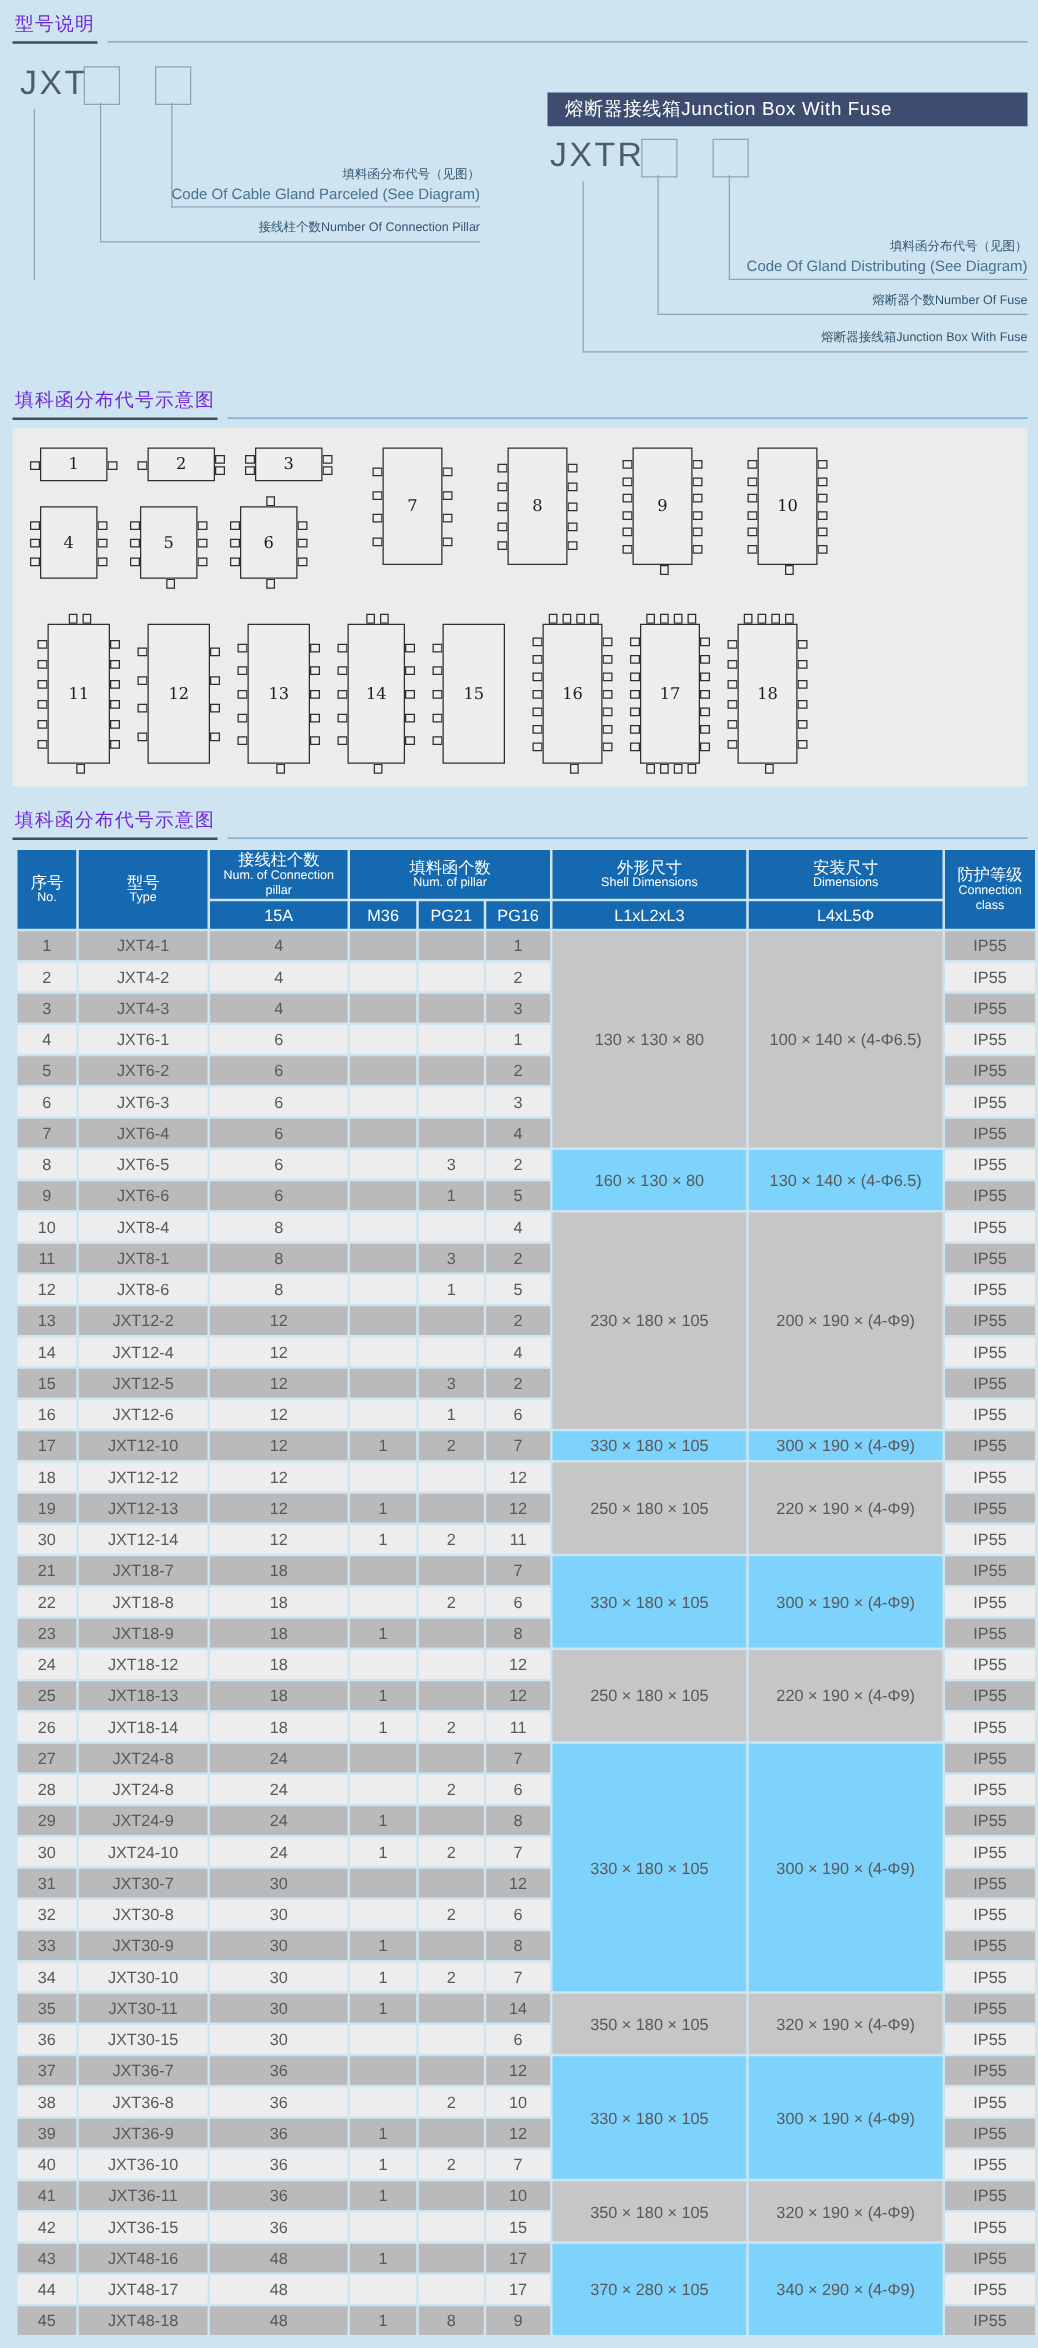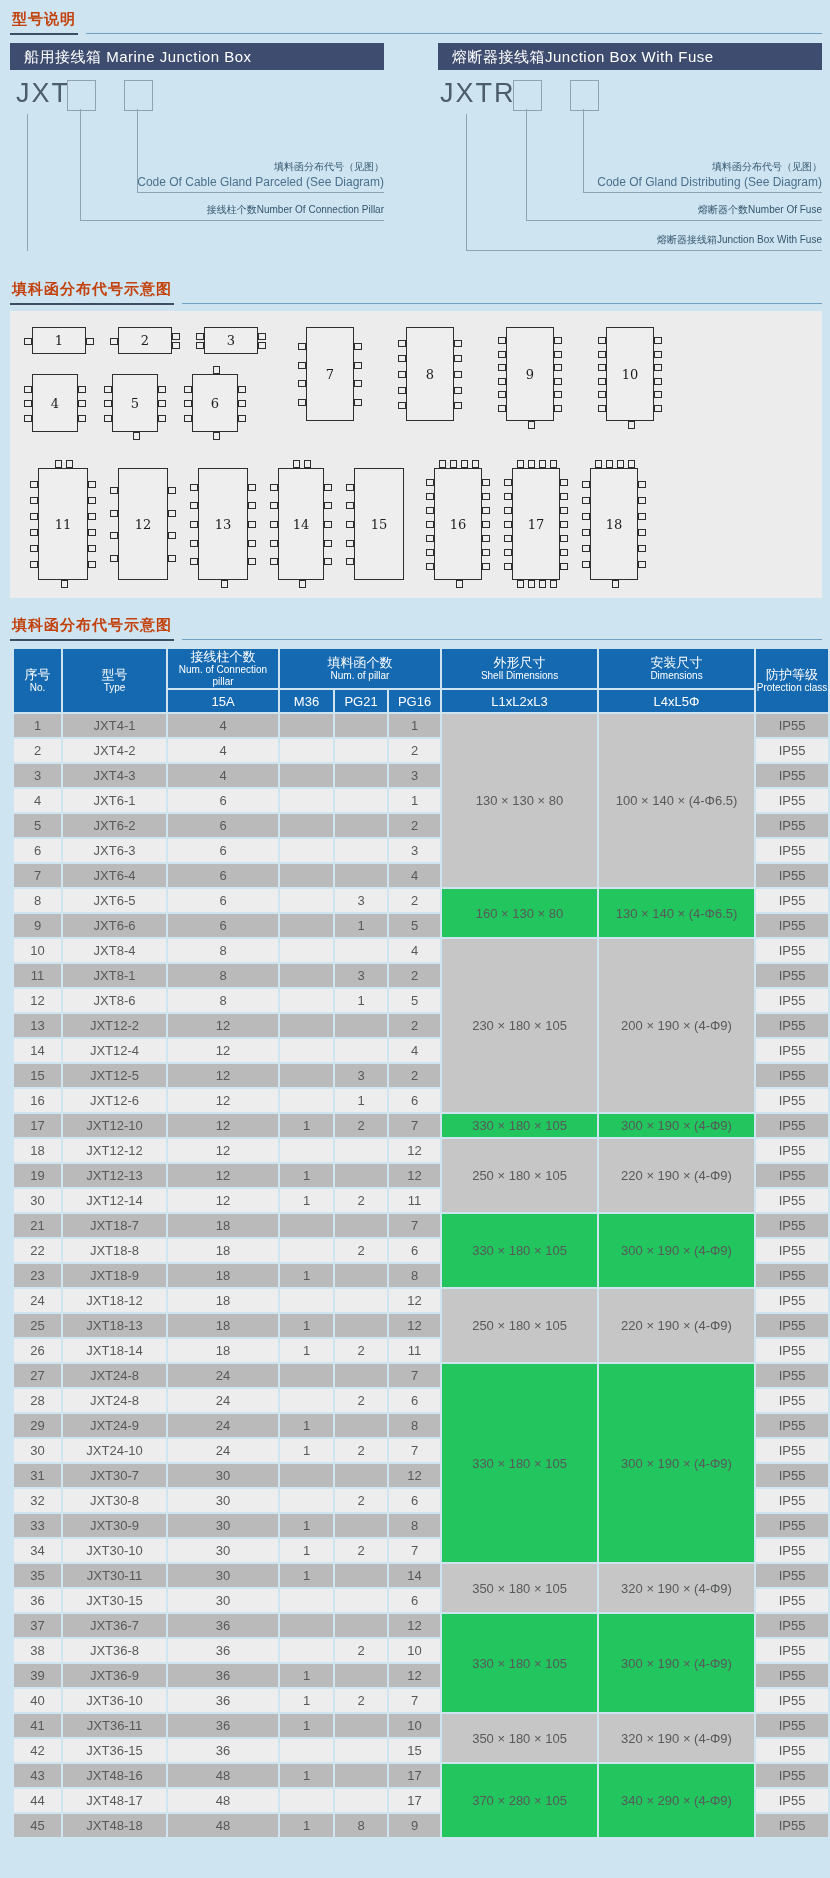--- a/index.html
+++ b/index.html
@@ -6,29 +6,29 @@
   body{
     width:830px; background:#cfe4f1;
     font-family:"Liberation Sans","DejaVu Sans",sans-serif;
     color:#2c4a63;
   }
   .page{width:830px; min-height:1878px; box-sizing:border-box; padding:8px 8px 12px 10px;}
 
   
   .sec-title{display:flex; align-items:flex-end; margin-top:2px;}
   .sec-title .ttl{
-    font-size:15px; font-weight:bold; color:#c2410c;
+    font-size:15px; font-weight:normal; color:#6d28d9;
     padding:0 2px 4px 2px; border-bottom:2px solid #3b4e64; letter-spacing:1px;
   }
   .sec-title .rule{flex:1; border-bottom:1px solid #6fa0c0; margin-left:8px; margin-bottom:1px; height:0;}
 
   
   .panels{display:flex; gap:54px; margin-top:8px;}
   .panel{width:375px;}
-  .panel--right{width:385px;}
+  .panel--right{width:385px;margin-top:31px;}
   .banner{
     height:27px; line-height:27px; background:#3e4d6f; color:#ffffff;
     font-size:15px; padding-left:14px; letter-spacing:0.5px;
   }
   .mdiag{position:relative; height:188px;}
   .mcode{
     position:absolute; left:6px; top:8px; font-size:27px; color:#4d5c6b;
     letter-spacing:2px; font-weight:normal;
   }
   .panel--right .mcode{left:2px;}
@@ -79,36 +79,35 @@
   }
   table.spec thead th{background:#1569b0; color:#ffffff; font-weight:normal;}
   table.spec thead tr.toprow th{height:37px;}
   table.spec thead tr.subrow th{height:22px; font-size:13px;}
   th .zh{font-size:13px; line-height:15px;}
   th .en{font-size:10px; line-height:12px;}
   table.spec tbody td{height:23px;}
   td.dark{background:#bababa;}
   td.light{background:#ededed;}
   td.spanCell.sgray{background:#c5c6c5;}
-  td.spanCell.slight{background:#22c55e;text-align:center;}
+  td.spanCell.slight{background:#7dd3fc;text-align:center;}
 </style>
 </head>
 <body>
 
 <div class="page">
 
   <div class="sec-title">
     <span class="ttl">型号说明</span>
     <span class="rule"></span>
   </div>
 
   <div class="panels">
 
     <div class="panel panel--left">
-      <div class="banner">船用接线箱 Marine Junction Box</div>
       <div class="mdiag">
         <span class="mcode">JXT</span>
         <span class="msq msq1"></span>
         <span class="msq msq2"></span>
         <i class="vl vl-model"></i>
         <i class="vl vl-b1"></i>
         <i class="vl vl-b2"></i>
         <div class="lr lr1">
           <div class="lzh">填料函分布代号（见图）</div>
           <div class="len">Code Of Cable Gland Parceled (See Diagram)</div>
@@ -439,21 +438,21 @@
         <th>
           <div class="zh">外形尺寸</div>
           <div class="en">Shell Dimensions</div>
         </th>
         <th>
           <div class="zh">安装尺寸</div>
           <div class="en">Dimensions</div>
         </th>
         <th rowspan="2">
           <div class="zh">防护等级</div>
-          <div class="en">Protection class</div>
+          <div class="en">Connection class</div>
         </th>
       </tr>
       <tr class="subrow">
         <th>15A</th>
         <th>M36</th>
         <th>PG21</th>
         <th>PG16</th>
         <th>L1xL2xL3</th>
         <th>L4xL5Φ</th>
       </tr>

